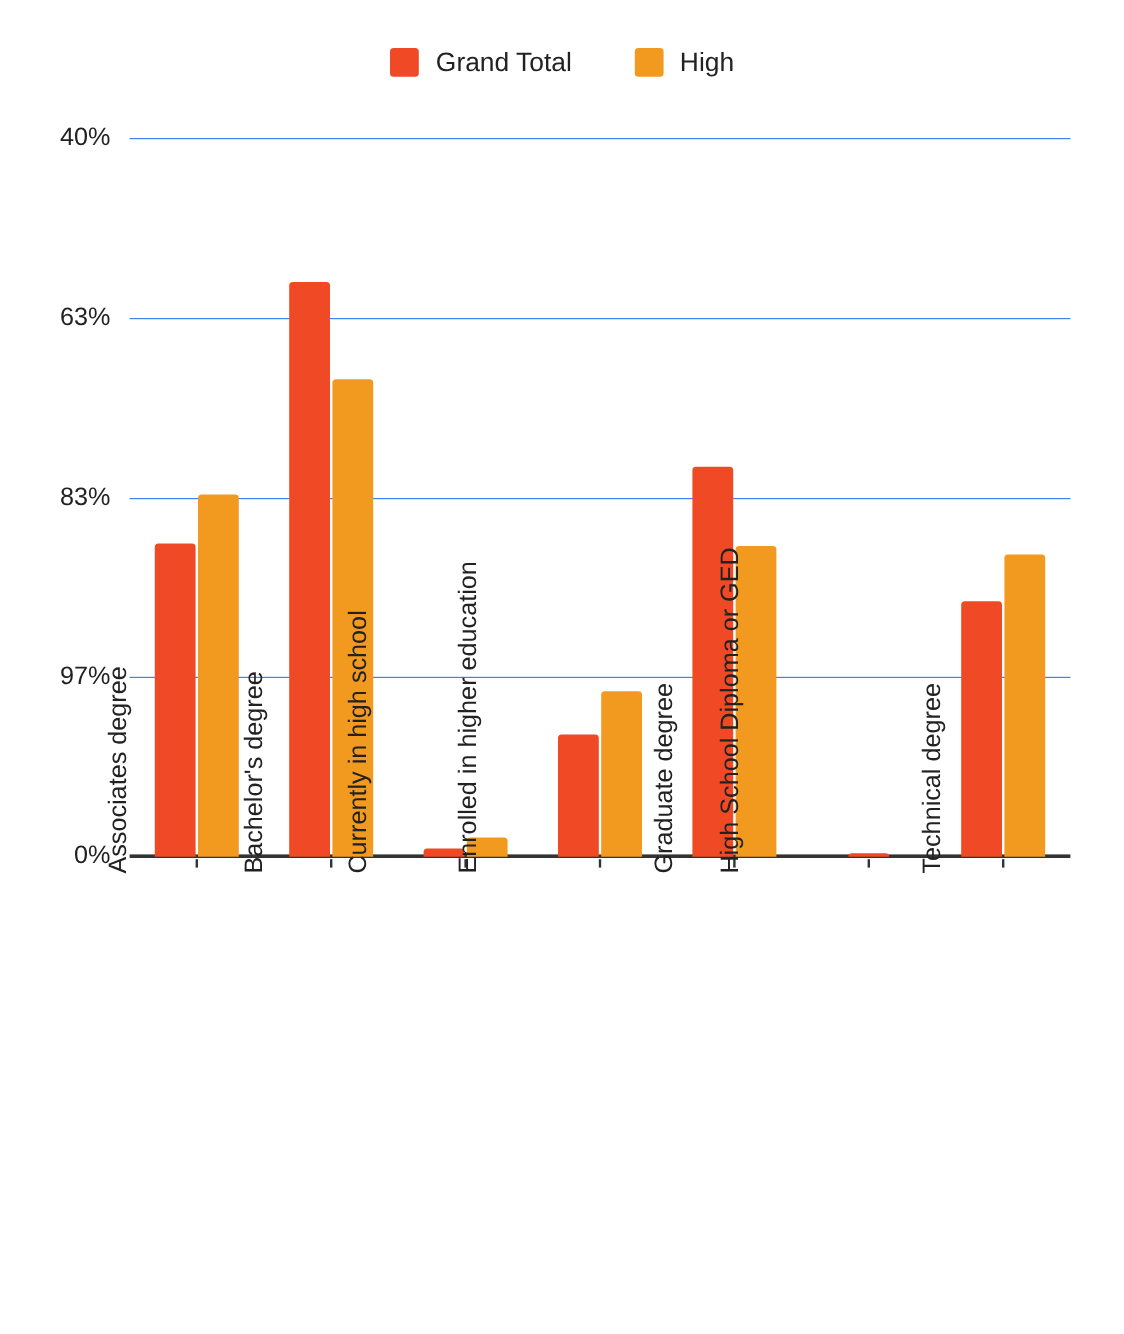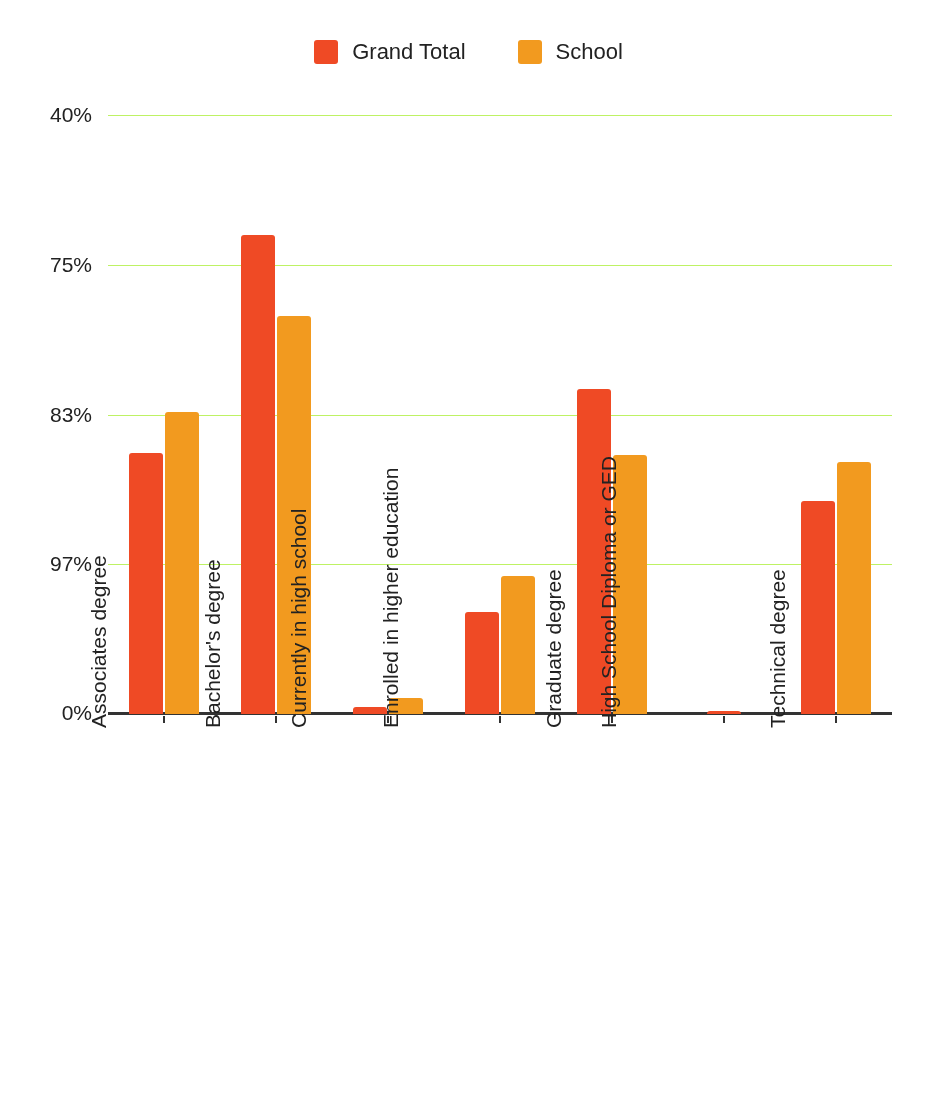--- a/index.html
+++ b/index.html
@@ -58,21 +58,21 @@
     left: 108px;
     top: 115px;          
     width: 784px;        
     height: 599px;       
   }
   .gridline {
     position: absolute;
     left: 0;
     width: 100%;
     height: 1px;
-    background: #bef264;
+    background: #3b82f6;
   }
   .axis-baseline {
     position: absolute;
     left: 0;
     bottom: -1px;
     width: 100%;
     height: 3px;
     background: #333333;
   }
 
@@ -155,31 +155,31 @@
 
 <div id="chart-root">
 
   <div class="legend">
     <div class="legend-item">
       <span class="legend-swatch" style="background:#ef4a25"></span>
       <span class="legend-label">Grand Total</span>
     </div>
     <div class="legend-item">
       <span class="legend-swatch" style="background:#f29a1f"></span>
-      <span class="legend-label">School</span>
+      <span class="legend-label">High</span>
     </div>
   </div>
 
   <div class="plot">
 
     <div class="gridline" style="top:0px">
       <span class="ytick">40%</span>
     </div>
     <div class="gridline" style="top:149.75px">
-      <span class="ytick">75%</span>
+      <span class="ytick">63%</span>
     </div>
     <div class="gridline" style="top:299.5px">
       <span class="ytick">83%</span>
     </div>
     <div class="gridline" style="top:449.25px">
       <span class="ytick">97%</span>
     </div>
     <div class="axis-baseline">
       <span class="ytick" style="top:1px">0%</span>
     </div>

